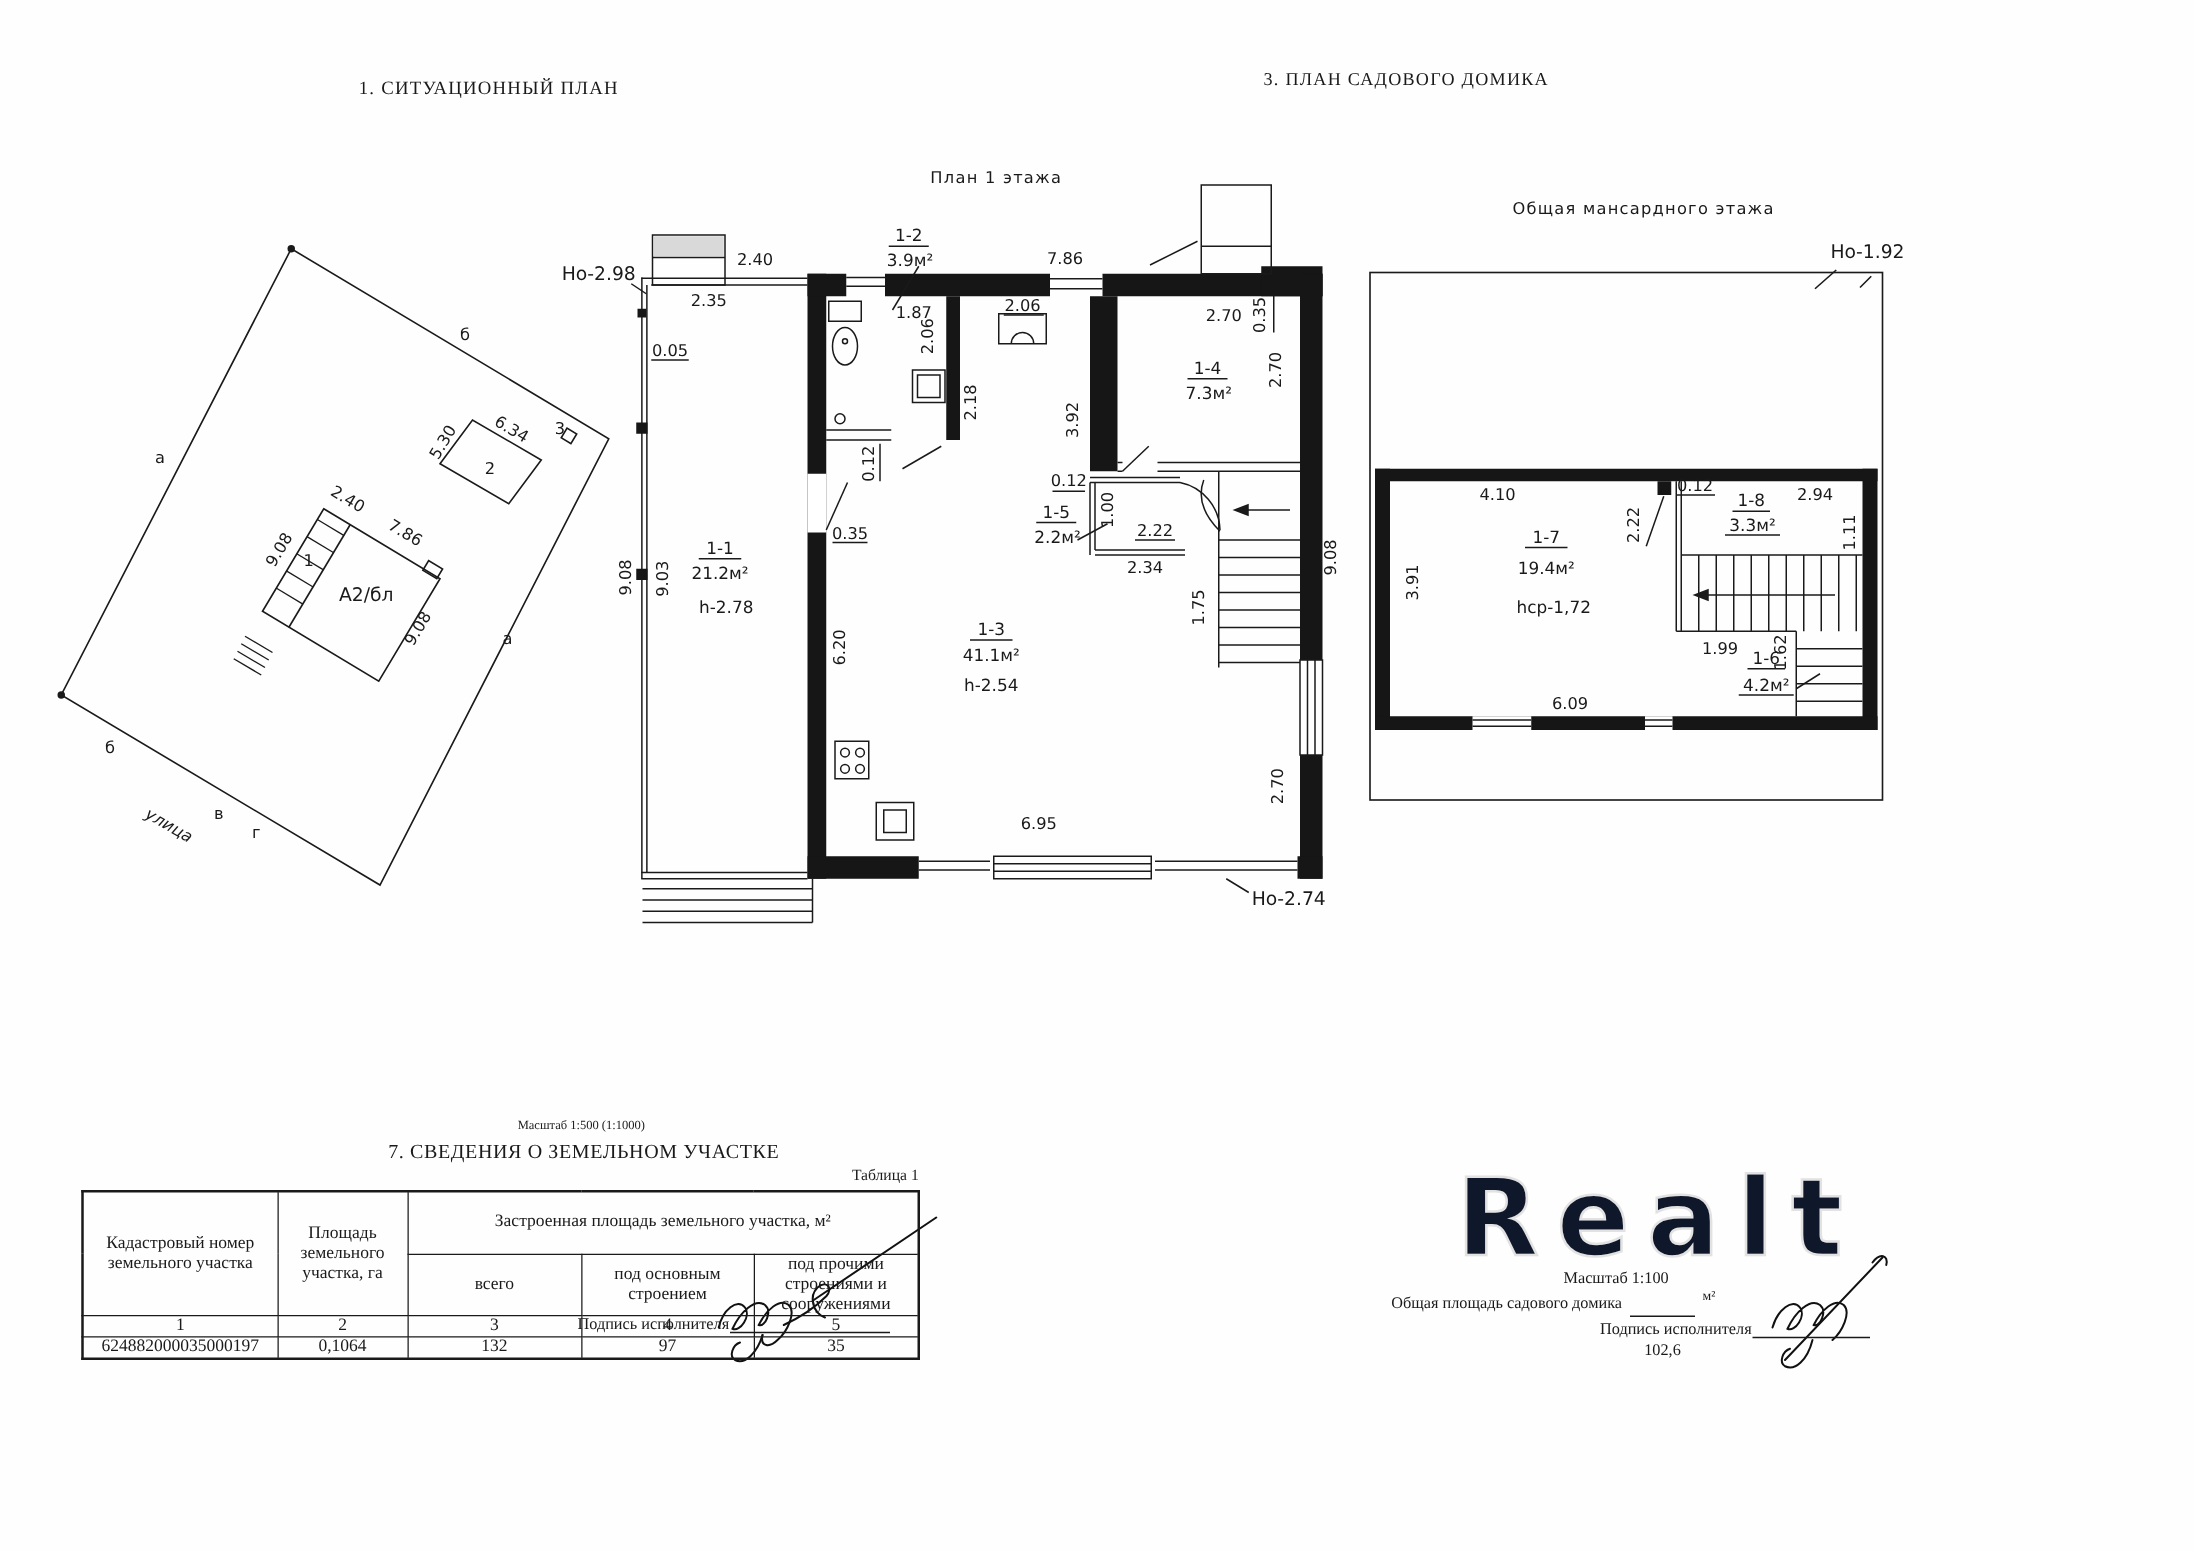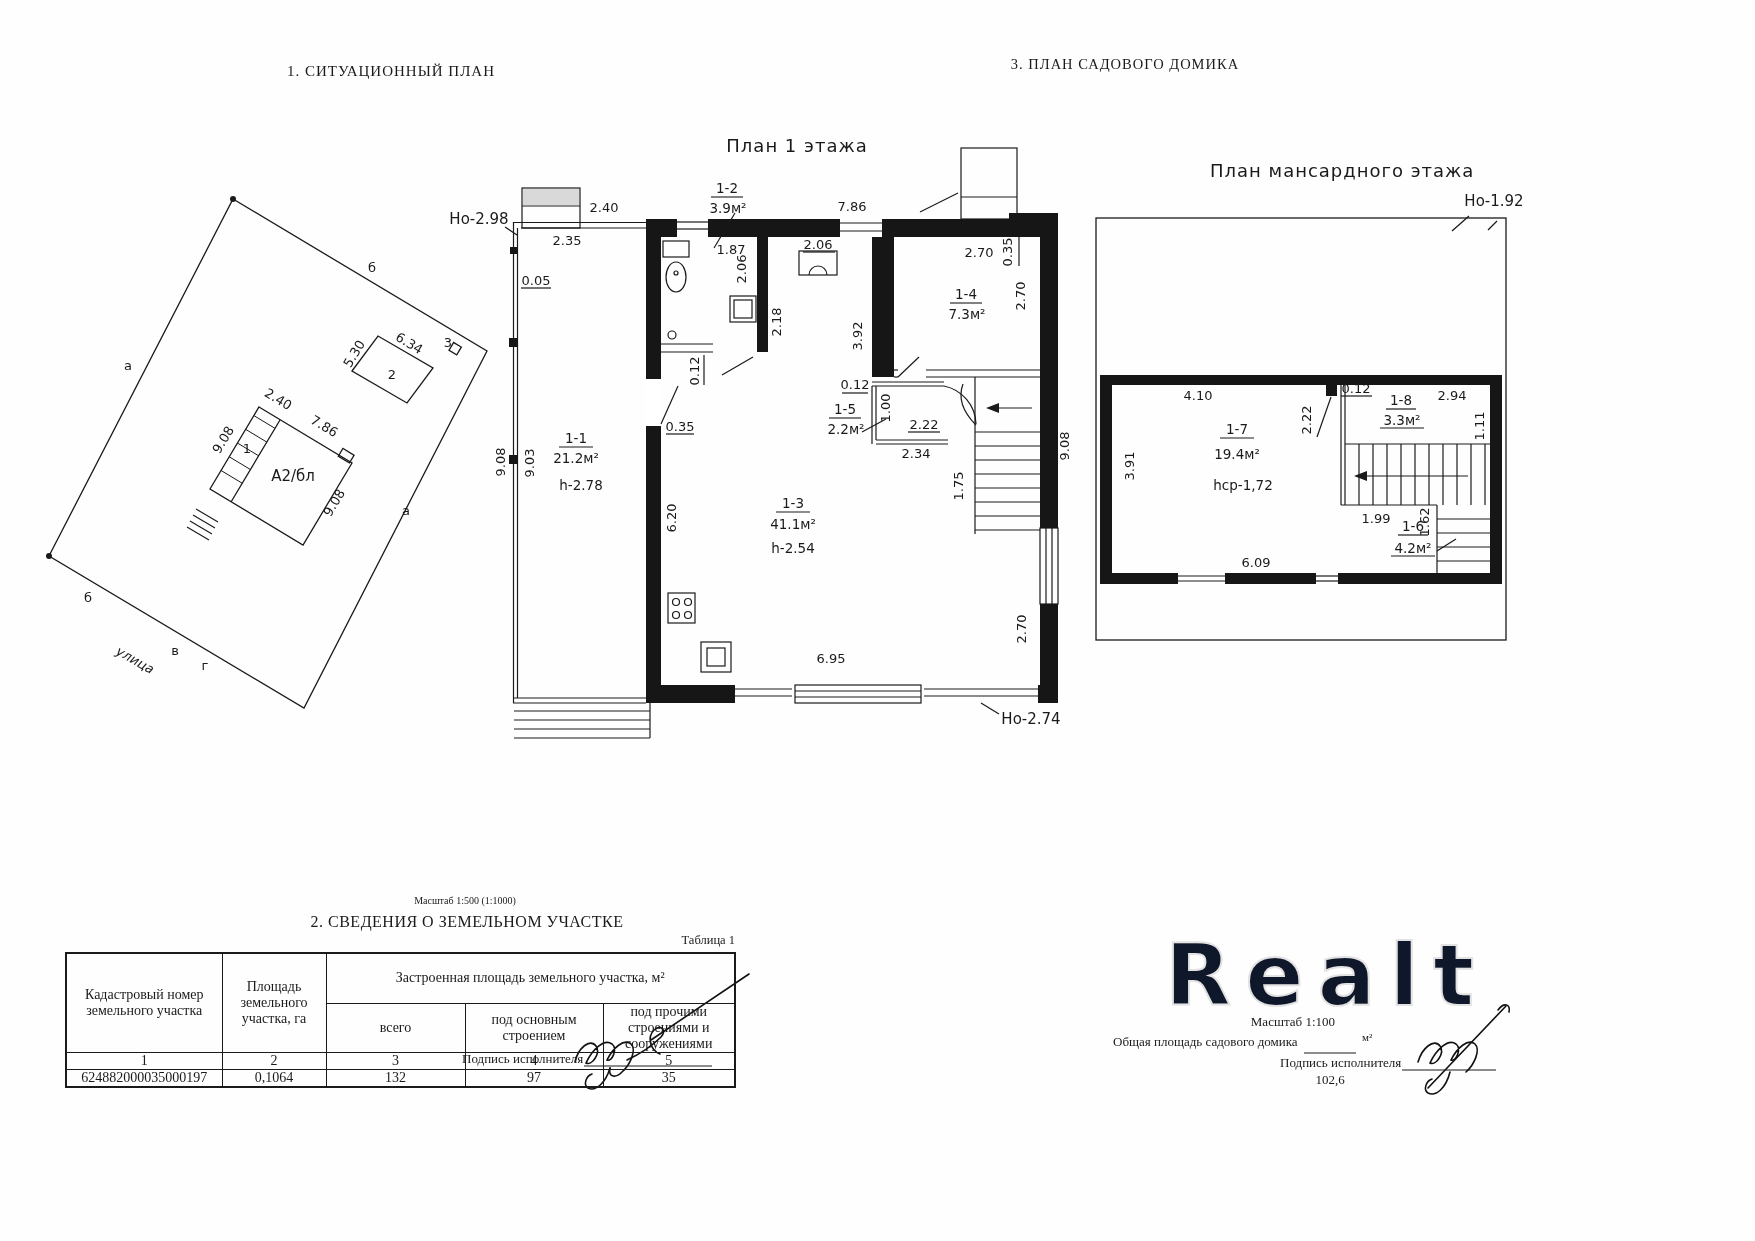--- a/index.html
+++ b/index.html
@@ -1,20 +1,20 @@
 <!DOCTYPE html>
 <html><head>
 <meta charset="utf-8">
 <style>
   html,body{margin:0;padding:0;background:#888;}
   .sheet{position:relative;width:1755px;height:1241px;background:#fefefe;overflow:hidden;
          font-family:"Liberation Serif",serif;color:#1a1a1a;}
   .abs{position:absolute;}
   .ttl{font-size:15px;letter-spacing:1px;text-align:center;white-space:nowrap;}
-  .cap{font-family:"DejaVu Sans",sans-serif;font-size:18px;letter-spacing:1px;text-align:center;white-space:nowrap;}
+  .cap{font-family:"DejaVu Sans",sans-serif;font-size:13px;letter-spacing:1px;text-align:center;white-space:nowrap;}
   .foot{font-size:13px;white-space:nowrap;}
   svg text{font-family:"DejaVu Sans",sans-serif;font-size:13px;fill:#1a1a1a;}
   svg .rm{font-size:13.5px;}
   svg .big{font-size:15px;}
   .wm{font-family:"DejaVu Sans",sans-serif;font-weight:700;font-size:86px;letter-spacing:14px;
       color:#0f172a;-webkit-text-stroke:2px #e2e2e2;white-space:nowrap;}
   table.land{border-collapse:collapse;table-layout:fixed;width:669px;font-size:14px;text-align:center;}
   table.land td{border:1.4px solid #1a1a1a;padding:0 2px;line-height:1.15;vertical-align:middle;}
   .sig path{fill:none;stroke:#111;stroke-width:1.6;stroke-linecap:round;}
 </style>
@@ -335,24 +335,24 @@
     <g stroke="#1a1a1a" stroke-width="1.2">
       <line x1="584" y1="1066" x2="712" y2="1066"></line>
       <line x1="1304" y1="1053" x2="1356" y2="1053"></line>
       <line x1="1402" y1="1070" x2="1496" y2="1070"></line>
     </g>
   </svg>
 
   <div class="abs ttl" style="left:271px;top:63px;width:240px;">1. СИТУАЦИОННЫЙ ПЛАН</div>
   <div class="abs ttl" style="left:1005px;top:56px;width:240px;font-size:14.5px;">3. ПЛАН САДОВОГО ДОМИКА</div>
   <div class="abs cap" style="left:717px;top:135px;width:160px;">План 1 этажа</div>
-  <div class="abs cap" style="left:1210px;top:160px;width:200px;">План мансардного этажа</div>
+  <div class="abs cap" style="left:1210px;top:160px;width:200px;">Общая мансардного этажа</div>
 
   <div class="abs ttl" style="left:380px;top:895px;width:170px;font-size:10px;letter-spacing:0;">Масштаб 1:500 (1:1000)</div>
-  <div class="abs ttl" style="left:287px;top:913px;width:360px;font-size:16px;letter-spacing:0.5px;">2. СВЕДЕНИЯ О ЗЕМЕЛЬНОМ УЧАСТКЕ</div>
+  <div class="abs ttl" style="left:287px;top:913px;width:360px;font-size:16px;letter-spacing:0.5px;">7. СВЕДЕНИЯ О ЗЕМЕЛЬНОМ УЧАСТКЕ</div>
   <div class="abs foot" style="left:645px;top:933px;width:90px;text-align:right;font-size:12.5px;">Таблица 1</div>
 
   <table class="land abs" style="left:65px;top:952px;border:2px solid #1a1a1a;">
     <colgroup>
         <col style="width:156px">
         <col style="width:104px">
         <col style="width:139px">
         <col style="width:138px">
         <col style="width:132px">
       </colgroup>

